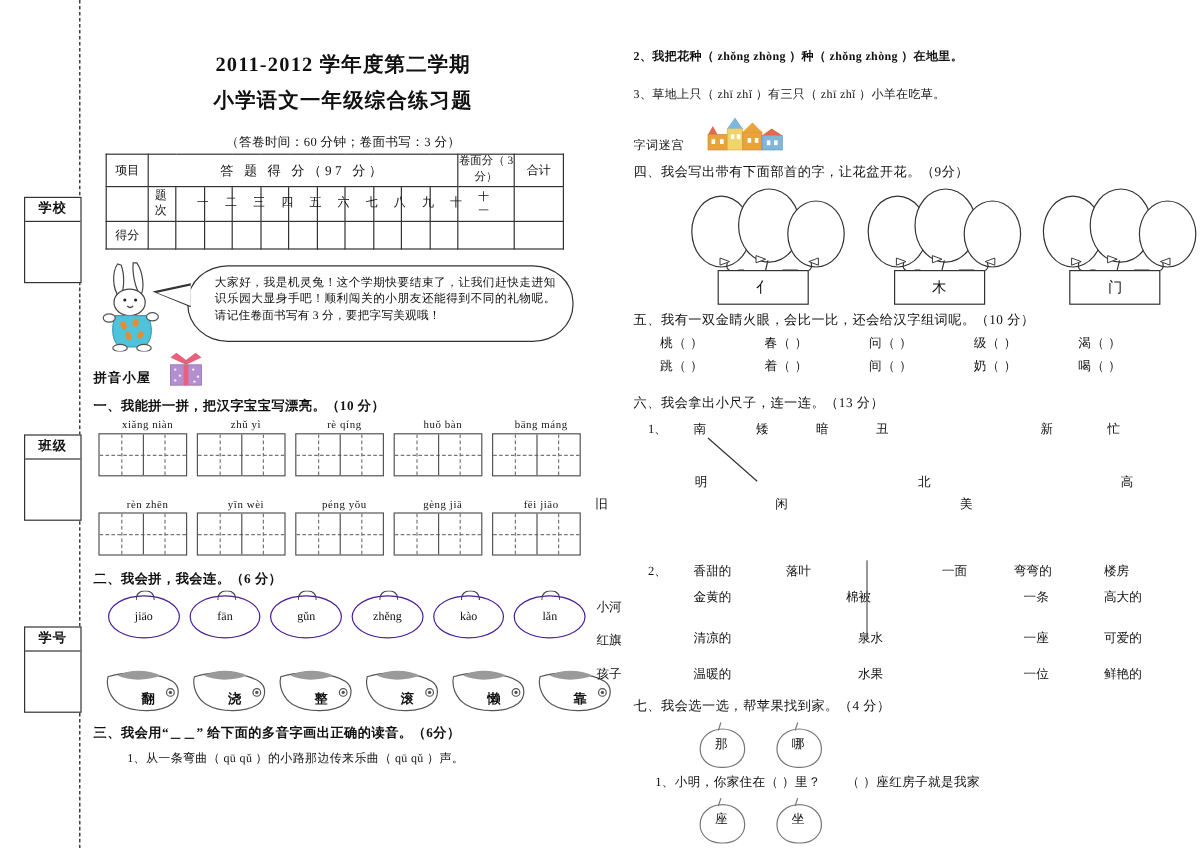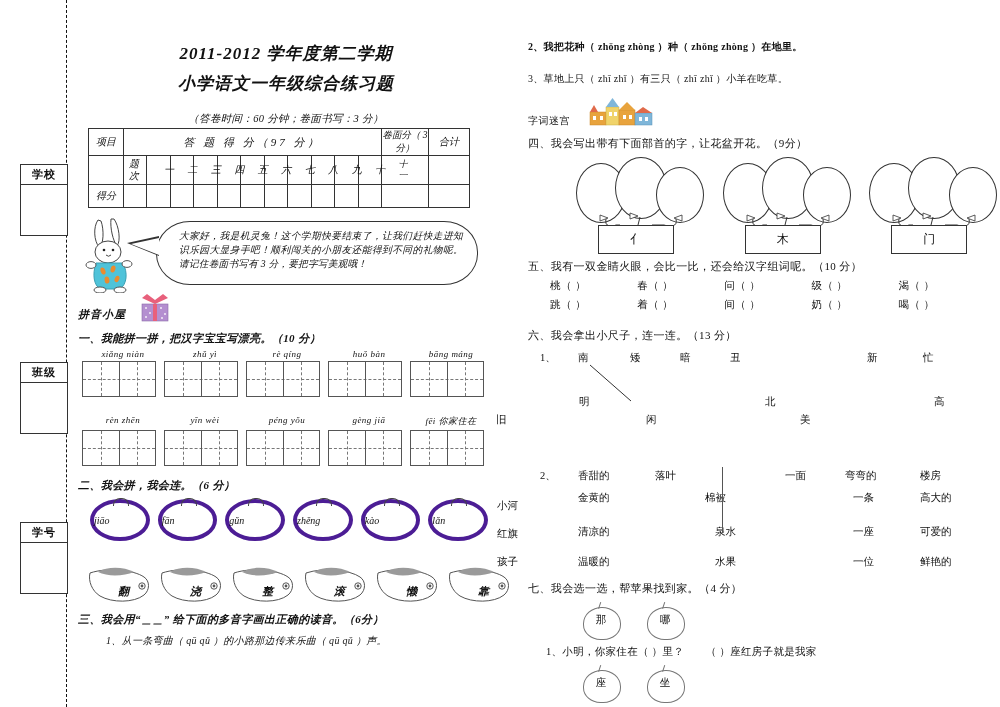--- a/index.html
+++ b/index.html
@@ -25,21 +25,21 @@
     height:19px;line-height:19px;text-align:center;
     font-size:11px;font-weight:bold;border-bottom:1px solid #333;
     letter-spacing:1px;
   }
   .stub .blank{height:50px;}
   #stub-school{top:164px;}
   #stub-class{top:362px;}
   #stub-id{top:522px;}
 
   
-  .col-left{position:absolute;left:76px;top:0;width:420px;height:707px;font-style:italic;}
+  .col-left{position:absolute;left:76px;top:0;width:420px;height:707px;}
   .col-right{position:absolute;left:500px;top:12px;width:500px;height:707px;}
 
   
   .title1,.title2{
     text-align:center;font-weight:bold;font-size:17px;
     letter-spacing:1px;white-space:nowrap;
   }
   .title1{margin-top:42px;}
   .title2{margin-top:7px;}
   .subtitle{
@@ -116,22 +116,22 @@
   .tzg:after{
     content:"";position:absolute;top:0;bottom:0;left:50%;
     border-left:1px solid #555;
   }
   .tzg .v1,.tzg .v2{position:absolute;top:0;bottom:0;border-left:1px dashed #777;}
   .tzg .v1{left:25%;} .tzg .v2{left:75%;}
 
   
   .oval-row{display:flex;margin:6px 0 0 14px;}
   .oval{
-    width:62px;height:34px;border:4px solid #4c1d95;border-radius:50%;
-    margin-right:8px;display:flex;align-items:center;justify-content:flex-start;
+    width:62px;height:34px;border:1px solid #4c1d95;border-radius:50%;
+    margin-right:8px;display:flex;align-items:center;justify-content:center;
     font-size:10px;position:relative;background:#fff;
   }
   .oval .knot{
     position:absolute;top:-5px;left:50%;margin-left:-7px;width:14px;height:7px;
     border:1px solid #444;border-bottom:none;border-radius:7px 7px 0 0;
   }
   
   .fish-row{display:flex;margin:22px 0 0 10px;}
   .fish{width:68px;height:44px;margin-right:4px;position:relative;}
   .fish .ch{
@@ -325,21 +325,21 @@
           <div class="v1"></div>
           <div class="v2"></div>
         </div>
     </div>
 
     <div class="py-row" style="margin-top:18px;">
       <div class="pcell">rèn zhēn</div>
       <div class="pcell">yīn wèi</div>
       <div class="pcell">péng yǒu</div>
       <div class="pcell">gèng jiā</div>
-      <div class="pcell">fēi 你家住在</div>
+      <div class="pcell">fēi jiāo</div>
     </div>
     <div class="box-row">
       <div class="tzg">
           <div class="v1"></div>
           <div class="v2"></div>
         </div>
       <div class="tzg">
           <div class="v1"></div>
           <div class="v2"></div>
         </div>

